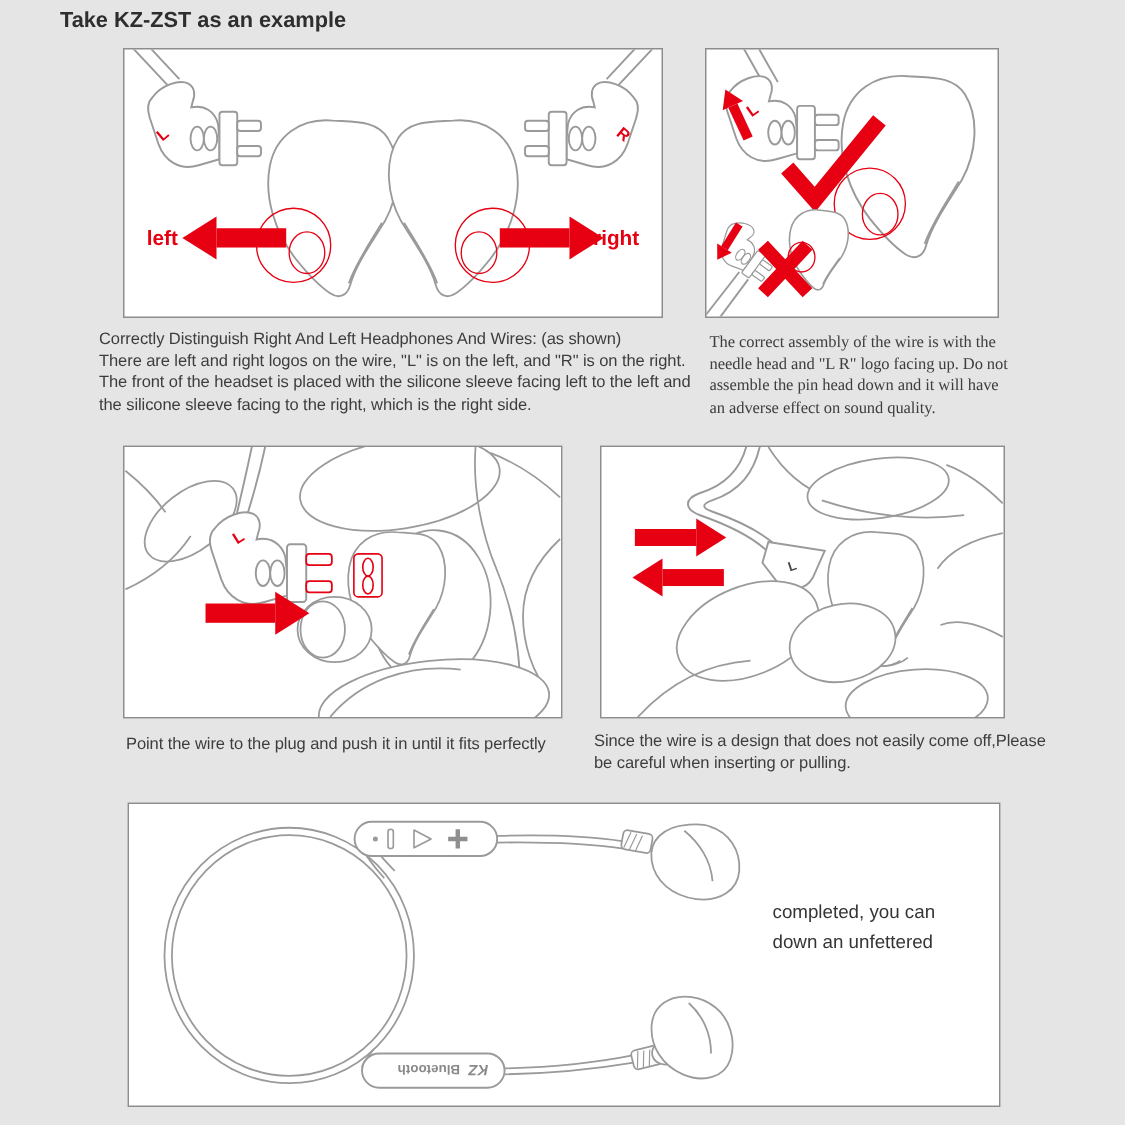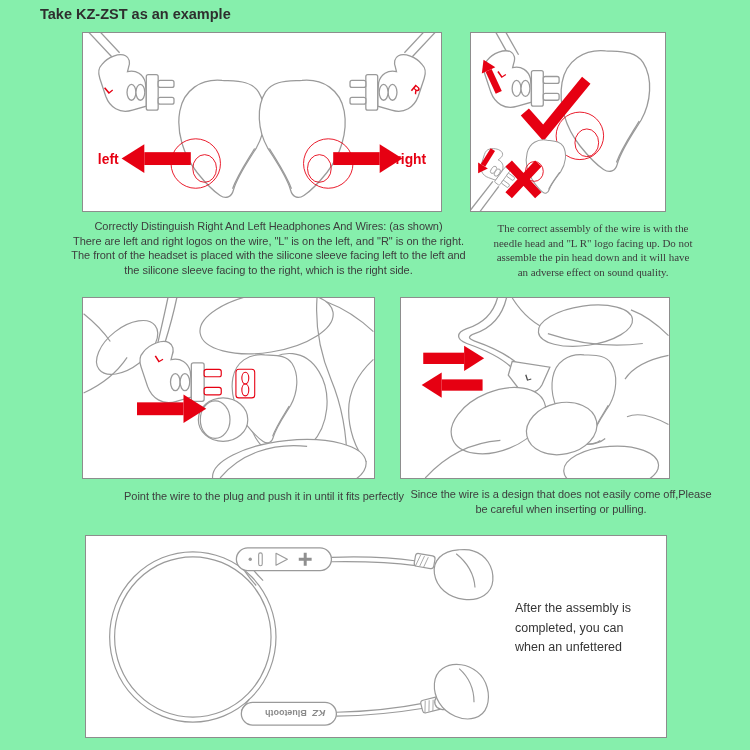--- a/index.html
+++ b/index.html
@@ -1,21 +1,21 @@
 <!DOCTYPE html>
 <html><head>
 <meta charset="utf-8">
 <style>
   html,body{margin:0;padding:0;background:#ffffff;}
-  .canvas{position:relative;width:750px;height:750px;background:#86efac;overflow:hidden;
+  .canvas{position:relative;width:750px;height:750px;background:#e5e5e5;overflow:hidden;
           font-family:"Liberation Sans",sans-serif;}
   .page-title{position:absolute;left:40px;top:6px;font-size:14.5px;font-weight:bold;color:#2e2e2e;}
   .panel{position:absolute;border:1px solid #8d8d8d;background:#fff;box-sizing:border-box;}
   .panel svg{position:absolute;left:0;top:0;width:100%;height:100%;display:block;}
-  .cap{position:absolute;font-size:11px;line-height:14.6px;color:#3d3d3d;letter-spacing:-0.05px;text-align:center;}
+  .cap{position:absolute;font-size:11px;line-height:14.6px;color:#3d3d3d;letter-spacing:-0.05px;}
   .note{position:absolute;font-size:12.5px;line-height:19.5px;color:#353535;}
   .red-label{fill:#e60012;font-weight:bold;font-family:"Liberation Sans",sans-serif;}
   .finger{stroke:#9a9a9a;fill:#ffffff;stroke-width:1.2;}
   .fline{stroke:#9a9a9a;fill:none;stroke-width:1.2;}
   .gline{stroke:#9a9a9a;fill:none;stroke-width:1.3;}
 </style>
 </head>
 <body>
 
 <div class="canvas">
@@ -212,18 +212,17 @@
       </g>
       <g stroke="#9a9a9a" fill="#fff" stroke-width="1.2">
         <ellipse cx="362" cy="166" rx="12" ry="9" transform="rotate(-20 362 166)"></ellipse>
         <path d="M 377,130 C 362,128 351,136 350,149 C 349,163 357,176 371,182 C 385,188 399,184 403,172 C 407,160 403,145 393,137 C 388,133 382,130.6 377,130 Z"></path>
         <path fill="none" d="M 375,134 C 384,142 390,154 390,168"></path>
       </g>
     </svg>
   </div>
 
   <div class="note" style="left:515px;top:599px;width:160px;">
-    <div>After the assembly is</div>
     <div>completed, you can</div>
-    <div>when an unfettered</div>
+    <div>down an unfettered</div>
   </div>
 
 </div>
 
 </body></html>

